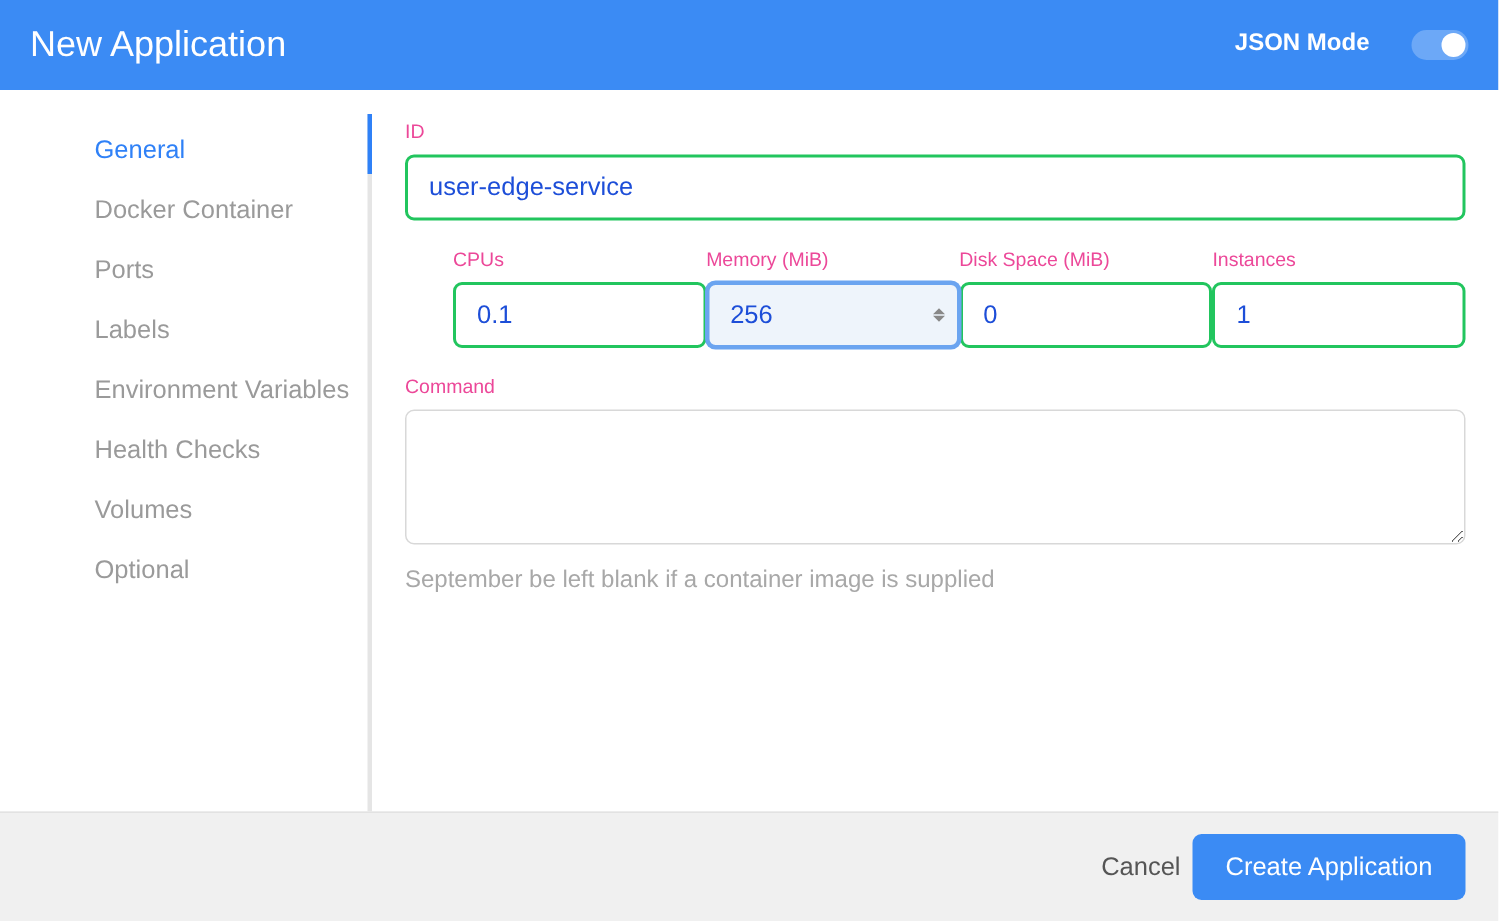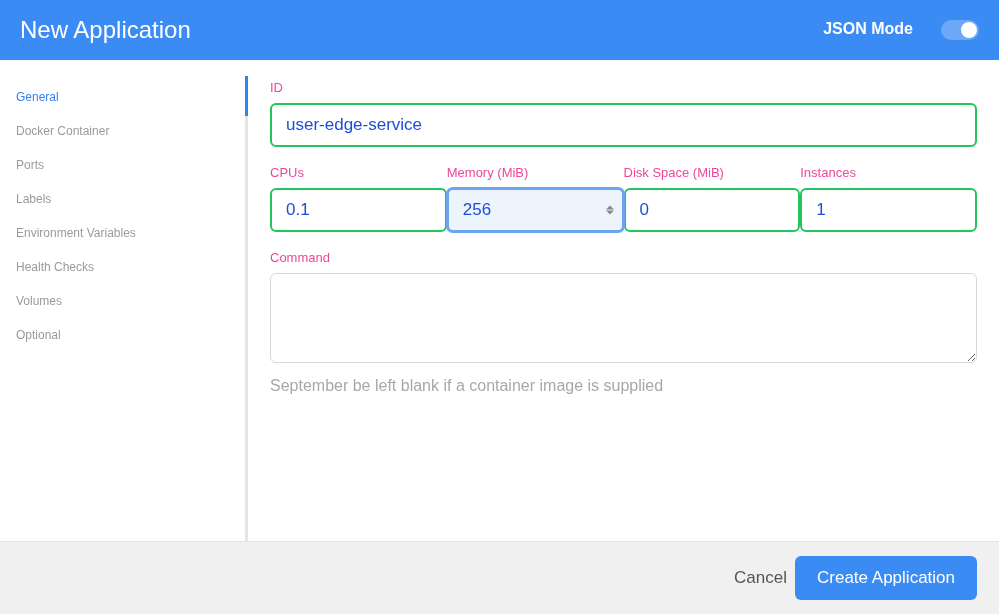--- a/index.html
+++ b/index.html
@@ -60,23 +60,24 @@
       min-height: 0;
     }
     .sidebar {
       width: 245px;
       padding: 20px 0 0 12px;
       display: flex;
       flex-direction: column;
     }
     .sidebar-item {
       padding: 10px 4px;
-      font-size: 12px;
+      font-size: 17px;
       color: #9a9a9a;
       cursor: pointer;
+      margin-left: 47px;
     }
     .sidebar-item.active {
       color: #2f81f7;
     }
     .divider {
       width: 3px;
       background: #e5e5e5;
       margin-top: 16px;
       margin-bottom: 0;
       position: relative;
@@ -115,20 +116,21 @@
       outline: none;
     }
     .text-input.focused {
       background: #eef4fb;
       border-color: #6ba4f0;
       box-shadow: 0 0 0 1px #6ba4f0;
     }
     .resource-row {
       display: flex;
       margin-bottom: 18px;
+      margin-left: 32px;
     }
     .resource-col {
       flex: 1;
       display: flex;
       flex-direction: column;
     }
     .number-wrap {
       position: relative;
     }
     .spinner-icon {

